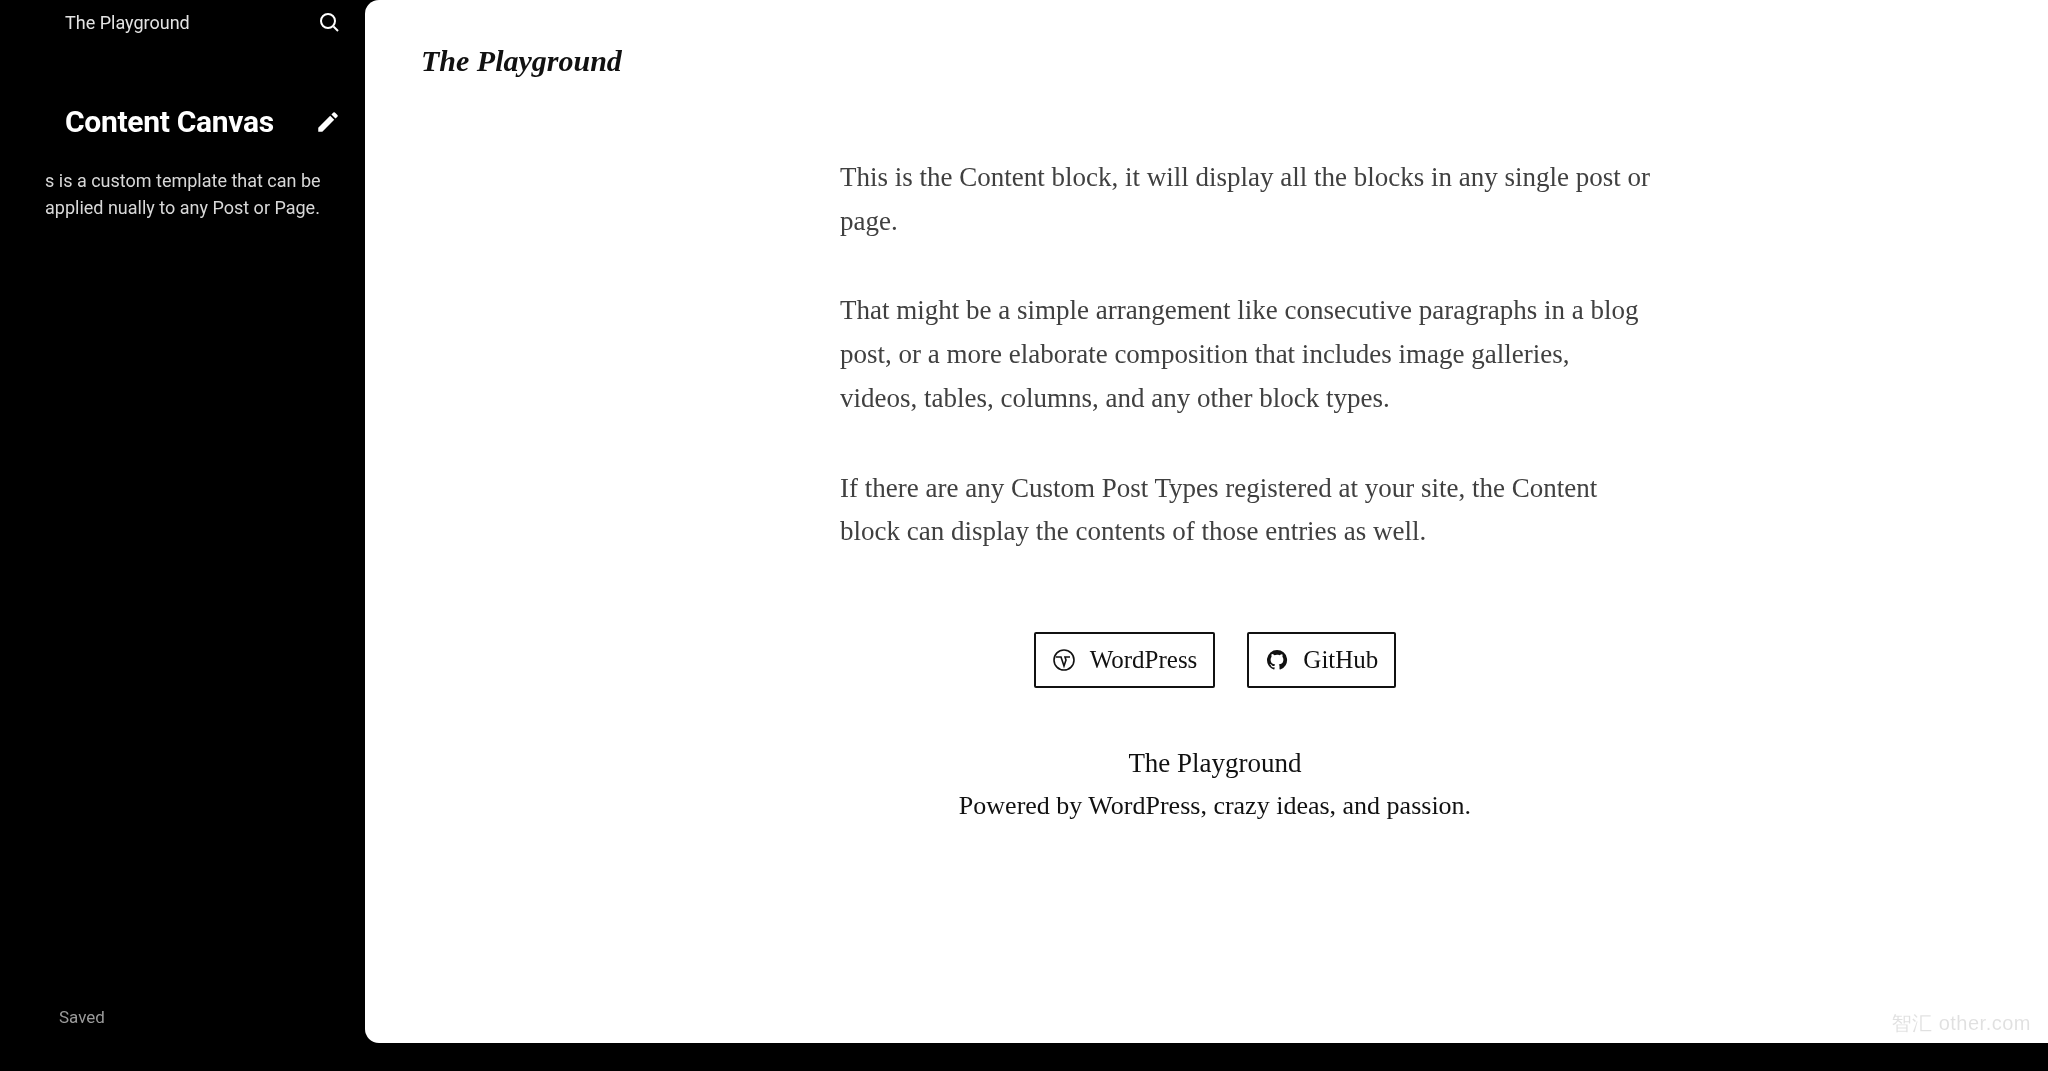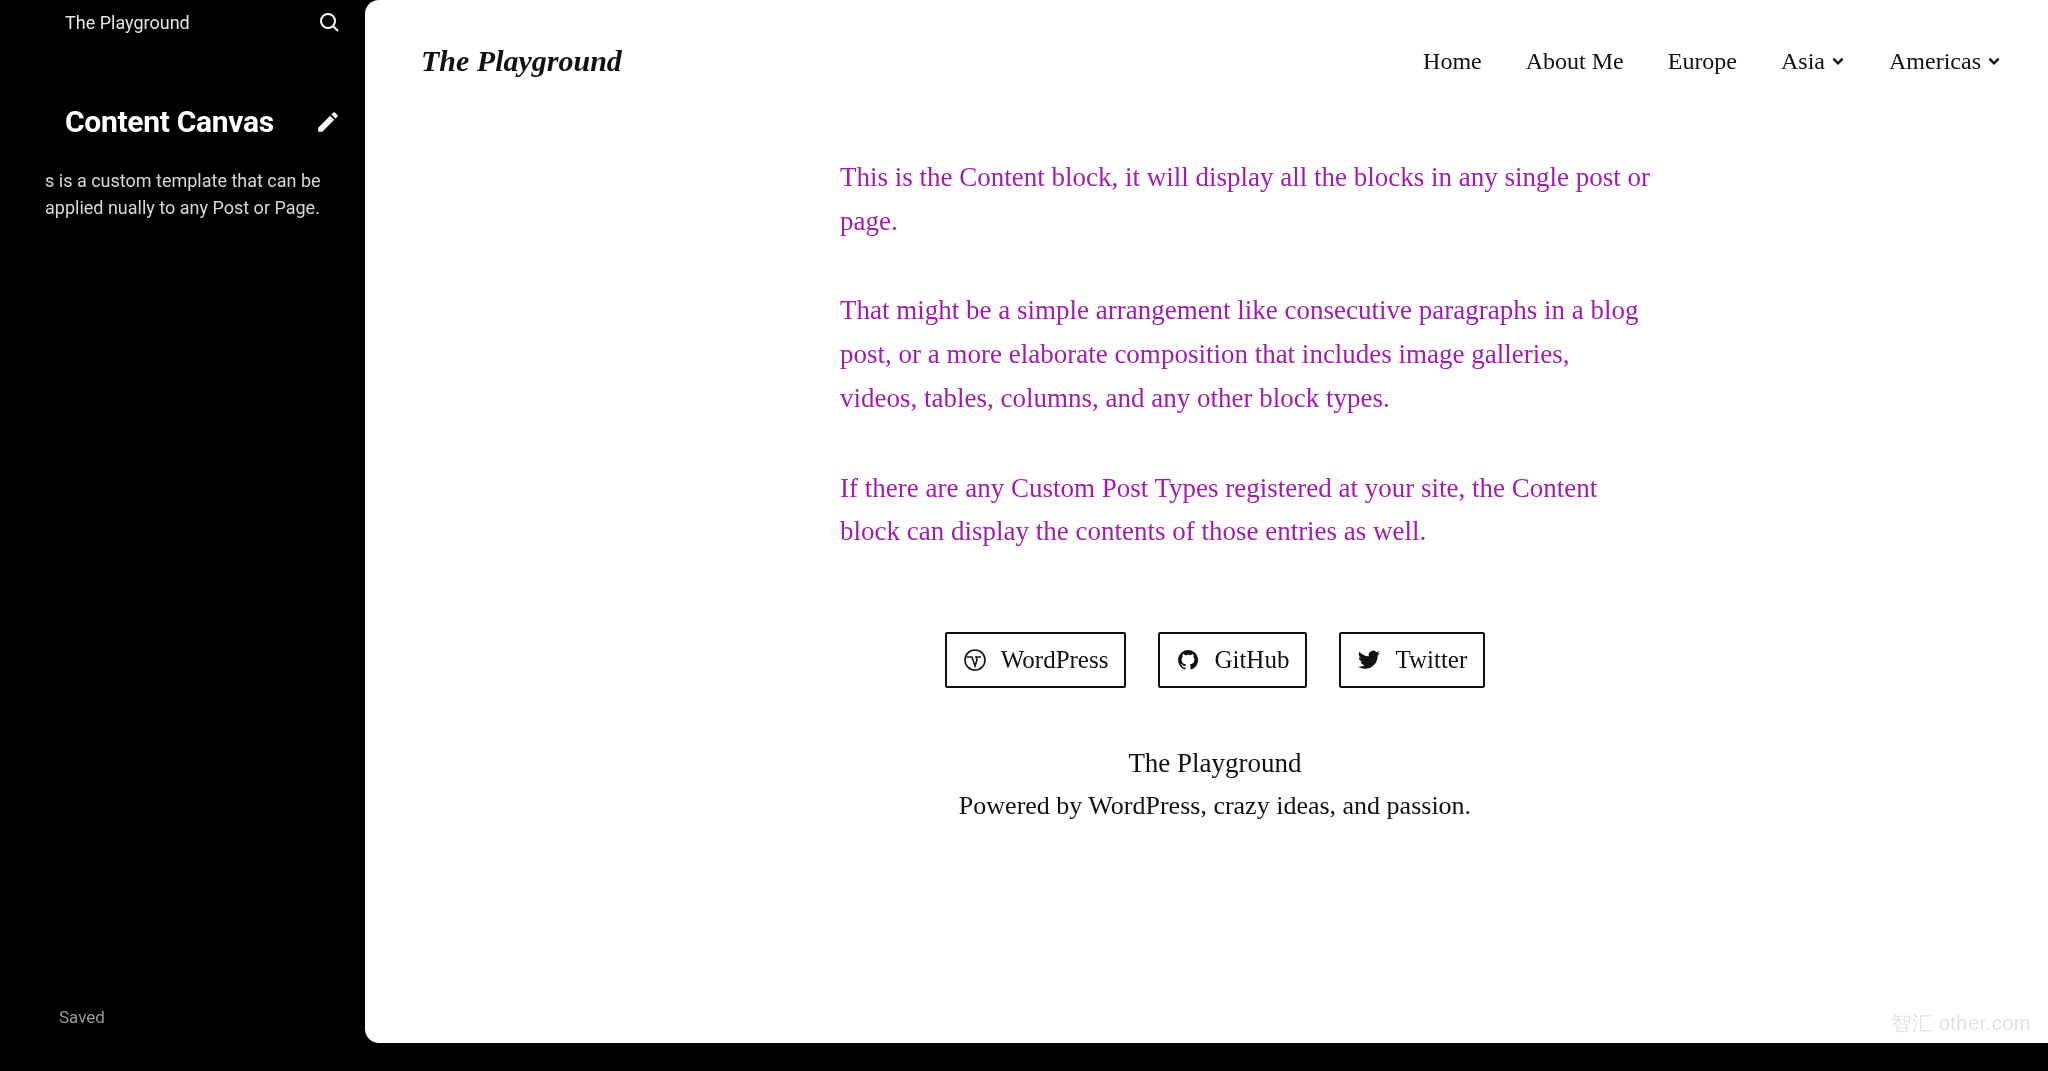--- a/index.html
+++ b/index.html
@@ -110,21 +110,21 @@
     cursor: pointer;
   }
   .chevron svg { width: 14px; height: 14px; display:block; }
 
   
   .content {
     max-width: 910px;
     margin: 78px auto 0 auto;
     padding: 0 20px 0 80px;
     font-family: Georgia, "Times New Roman", serif;
-    color: #a21caf;
+    color: #404040;
   }
   .content p {
     font-size: 27px;
     line-height: 1.62;
     margin-bottom: 46px;
   }
 
   
   .social-row {
     display: flex;
@@ -197,41 +197,20 @@
     <p class="sidebar-desc">s is a custom template that can be applied nually to any Post or Page.</p>
 
     <div class="sidebar-status">Saved</div>
   </aside>
 
   <div class="canvas-wrap">
     <div class="canvas">
 
       <header class="site-header">
         <div class="site-title">The Playground</div>
-        <nav class="nav">
-          <span class="nav-item">Home</span>
-          <span class="nav-item">About Me</span>
-          <span class="nav-item">Europe</span>
-          <span class="nav-item">
-            <span>Asia</span>
-            <span class="chevron">
-              <svg viewBox="0 0 12 12" fill="none" stroke="#111" stroke-width="2">
-                  <path d="M2 4l4 4 4-4"></path>
-                </svg>
-            </span>
-          </span>
-          <span class="nav-item">
-            <span>Americas</span>
-            <span class="chevron">
-              <svg viewBox="0 0 12 12" fill="none" stroke="#111" stroke-width="2">
-                  <path d="M2 4l4 4 4-4"></path>
-                </svg>
-            </span>
-          </span>
-        </nav>
       </header>
 
       <div class="content">
         <p>This is the Content block, it will display all the blocks in any single post or page.</p>
         <p>That might be a simple arrangement like consecutive paragraphs in a blog post, or a more elaborate composition that includes image galleries, videos, tables, columns, and any other block types.</p>
         <p>If there are any Custom Post Types registered at your site, the Content block can display the contents of those entries as well.</p>
       </div>
 
       <div class="social-row">
         <button class="social-btn">
@@ -244,28 +223,20 @@
           <span>WordPress</span>
         </button>
         <button class="social-btn">
           <span>
             <svg viewBox="0 0 24 24" fill="#111">
                 <path d="M12 2a10 10 0 0 0-3.16 19.49c.5.09.68-.22.68-.48v-1.7c-2.78.61-3.37-1.34-3.37-1.34-.45-1.16-1.11-1.47-1.11-1.47-.91-.62.07-.61.07-.61 1 .07 1.53 1.03 1.53 1.03.89 1.53 2.34 1.09 2.91.83.09-.65.35-1.09.63-1.34-2.22-.25-4.56-1.11-4.56-4.95 0-1.09.39-1.99 1.03-2.69-.1-.25-.45-1.27.1-2.65 0 0 .84-.27 2.75 1.03A9.56 9.56 0 0 1 12 6.84c.85 0 1.71.11 2.51.34 1.91-1.3 2.75-1.03 2.75-1.03.55 1.38.2 2.4.1 2.65.64.7 1.03 1.6 1.03 2.69 0 3.85-2.34 4.7-4.57 4.95.36.31.68.92.68 1.85v2.74c0 .27.18.58.69.48A10 10 0 0 0 12 2z"></path>
               </svg>
           </span>
           <span>GitHub</span>
         </button>
-        <button class="social-btn">
-          <span>
-            <svg viewBox="0 0 24 24" fill="#111">
-                <path d="M23 4.9a9 9 0 0 1-2.6.7 4.5 4.5 0 0 0 2-2.5 9 9 0 0 1-2.9 1.1 4.5 4.5 0 0 0-7.7 4.1A12.8 12.8 0 0 1 2.5 3.8a4.5 4.5 0 0 0 1.4 6 4.5 4.5 0 0 1-2-.6v.1a4.5 4.5 0 0 0 3.6 4.4 4.5 4.5 0 0 1-2 .1 4.5 4.5 0 0 0 4.2 3.1A9 9 0 0 1 1 18.8a12.7 12.7 0 0 0 6.9 2c8.3 0 12.8-6.9 12.8-12.8v-.6A9.1 9.1 0 0 0 23 4.9z"></path>
-              </svg>
-          </span>
-          <span>Twitter</span>
-        </button>
       </div>
 
       <footer class="footer">
         <div class="footer-title">The Playground</div>
         <div class="footer-tag">Powered by WordPress, crazy ideas, and passion.</div>
       </footer>
 
       <div class="watermark">智汇 other.com</div>
     </div>
   </div>

